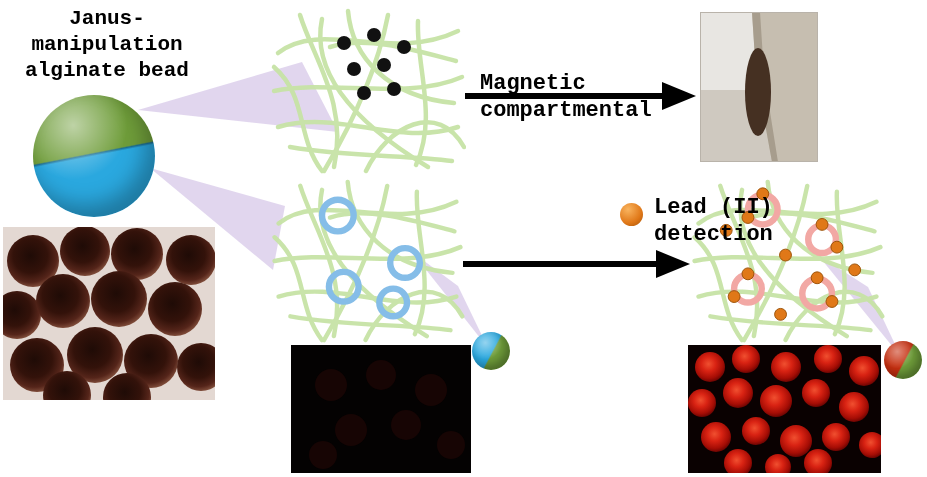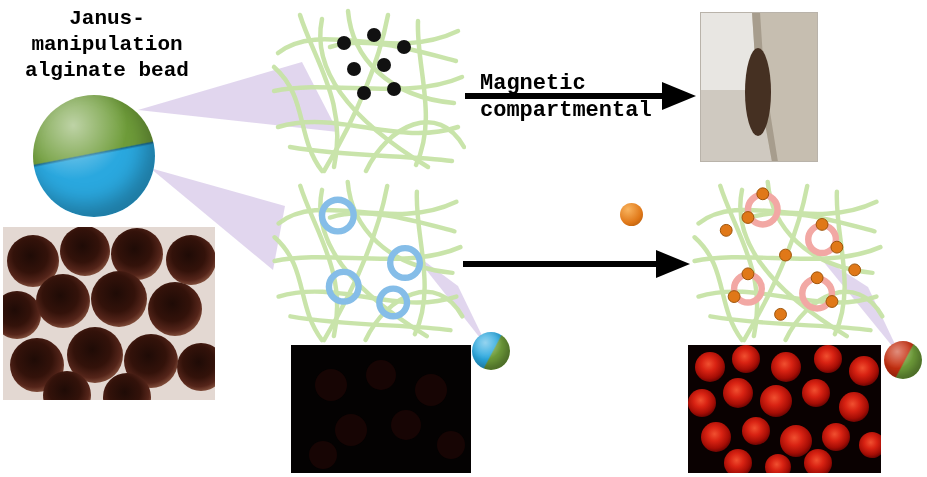--- a/index.html
+++ b/index.html
@@ -178,20 +178,24 @@
   <div class="label magnetic-label">
     <div>Magnetic</div>
     <div>compartmental</div>
   </div>
 
   <svg class="arrow" style="left:458px;top:246px" width="235" height="36">
     <line x1="5" y1="18" x2="198" y2="18"></line>
     <polygon points="198,4 232,18 198,32"></polygon>
   </svg>
   <div class="lead-dot"></div>
+  <div class="label lead-label">
+    <div>Lead (II)</div>
+    <div>detection</div>
+  </div>
 
   <svg class="photo" style="left:700px;top:12px" width="118" height="150" viewBox="0 0 118 150">
     <rect width="118" height="150" fill="#e8e6e2"></rect>
     <rect y="78" width="118" height="72" fill="#cfc9c0"></rect>
     <polygon points="52,0 118,0 118,150 72,150 56,62" fill="#c6beb0"></polygon>
     <polygon points="52,0 60,0 64,62 78,150 72,150 56,62" fill="#a79d8d"></polygon>
     <ellipse cx="58" cy="80" rx="13" ry="44" fill="#453022"></ellipse>
     <rect width="118" height="150" fill="none" stroke="#b9b3aa" stroke-width="2"></rect>
   </svg>
 

